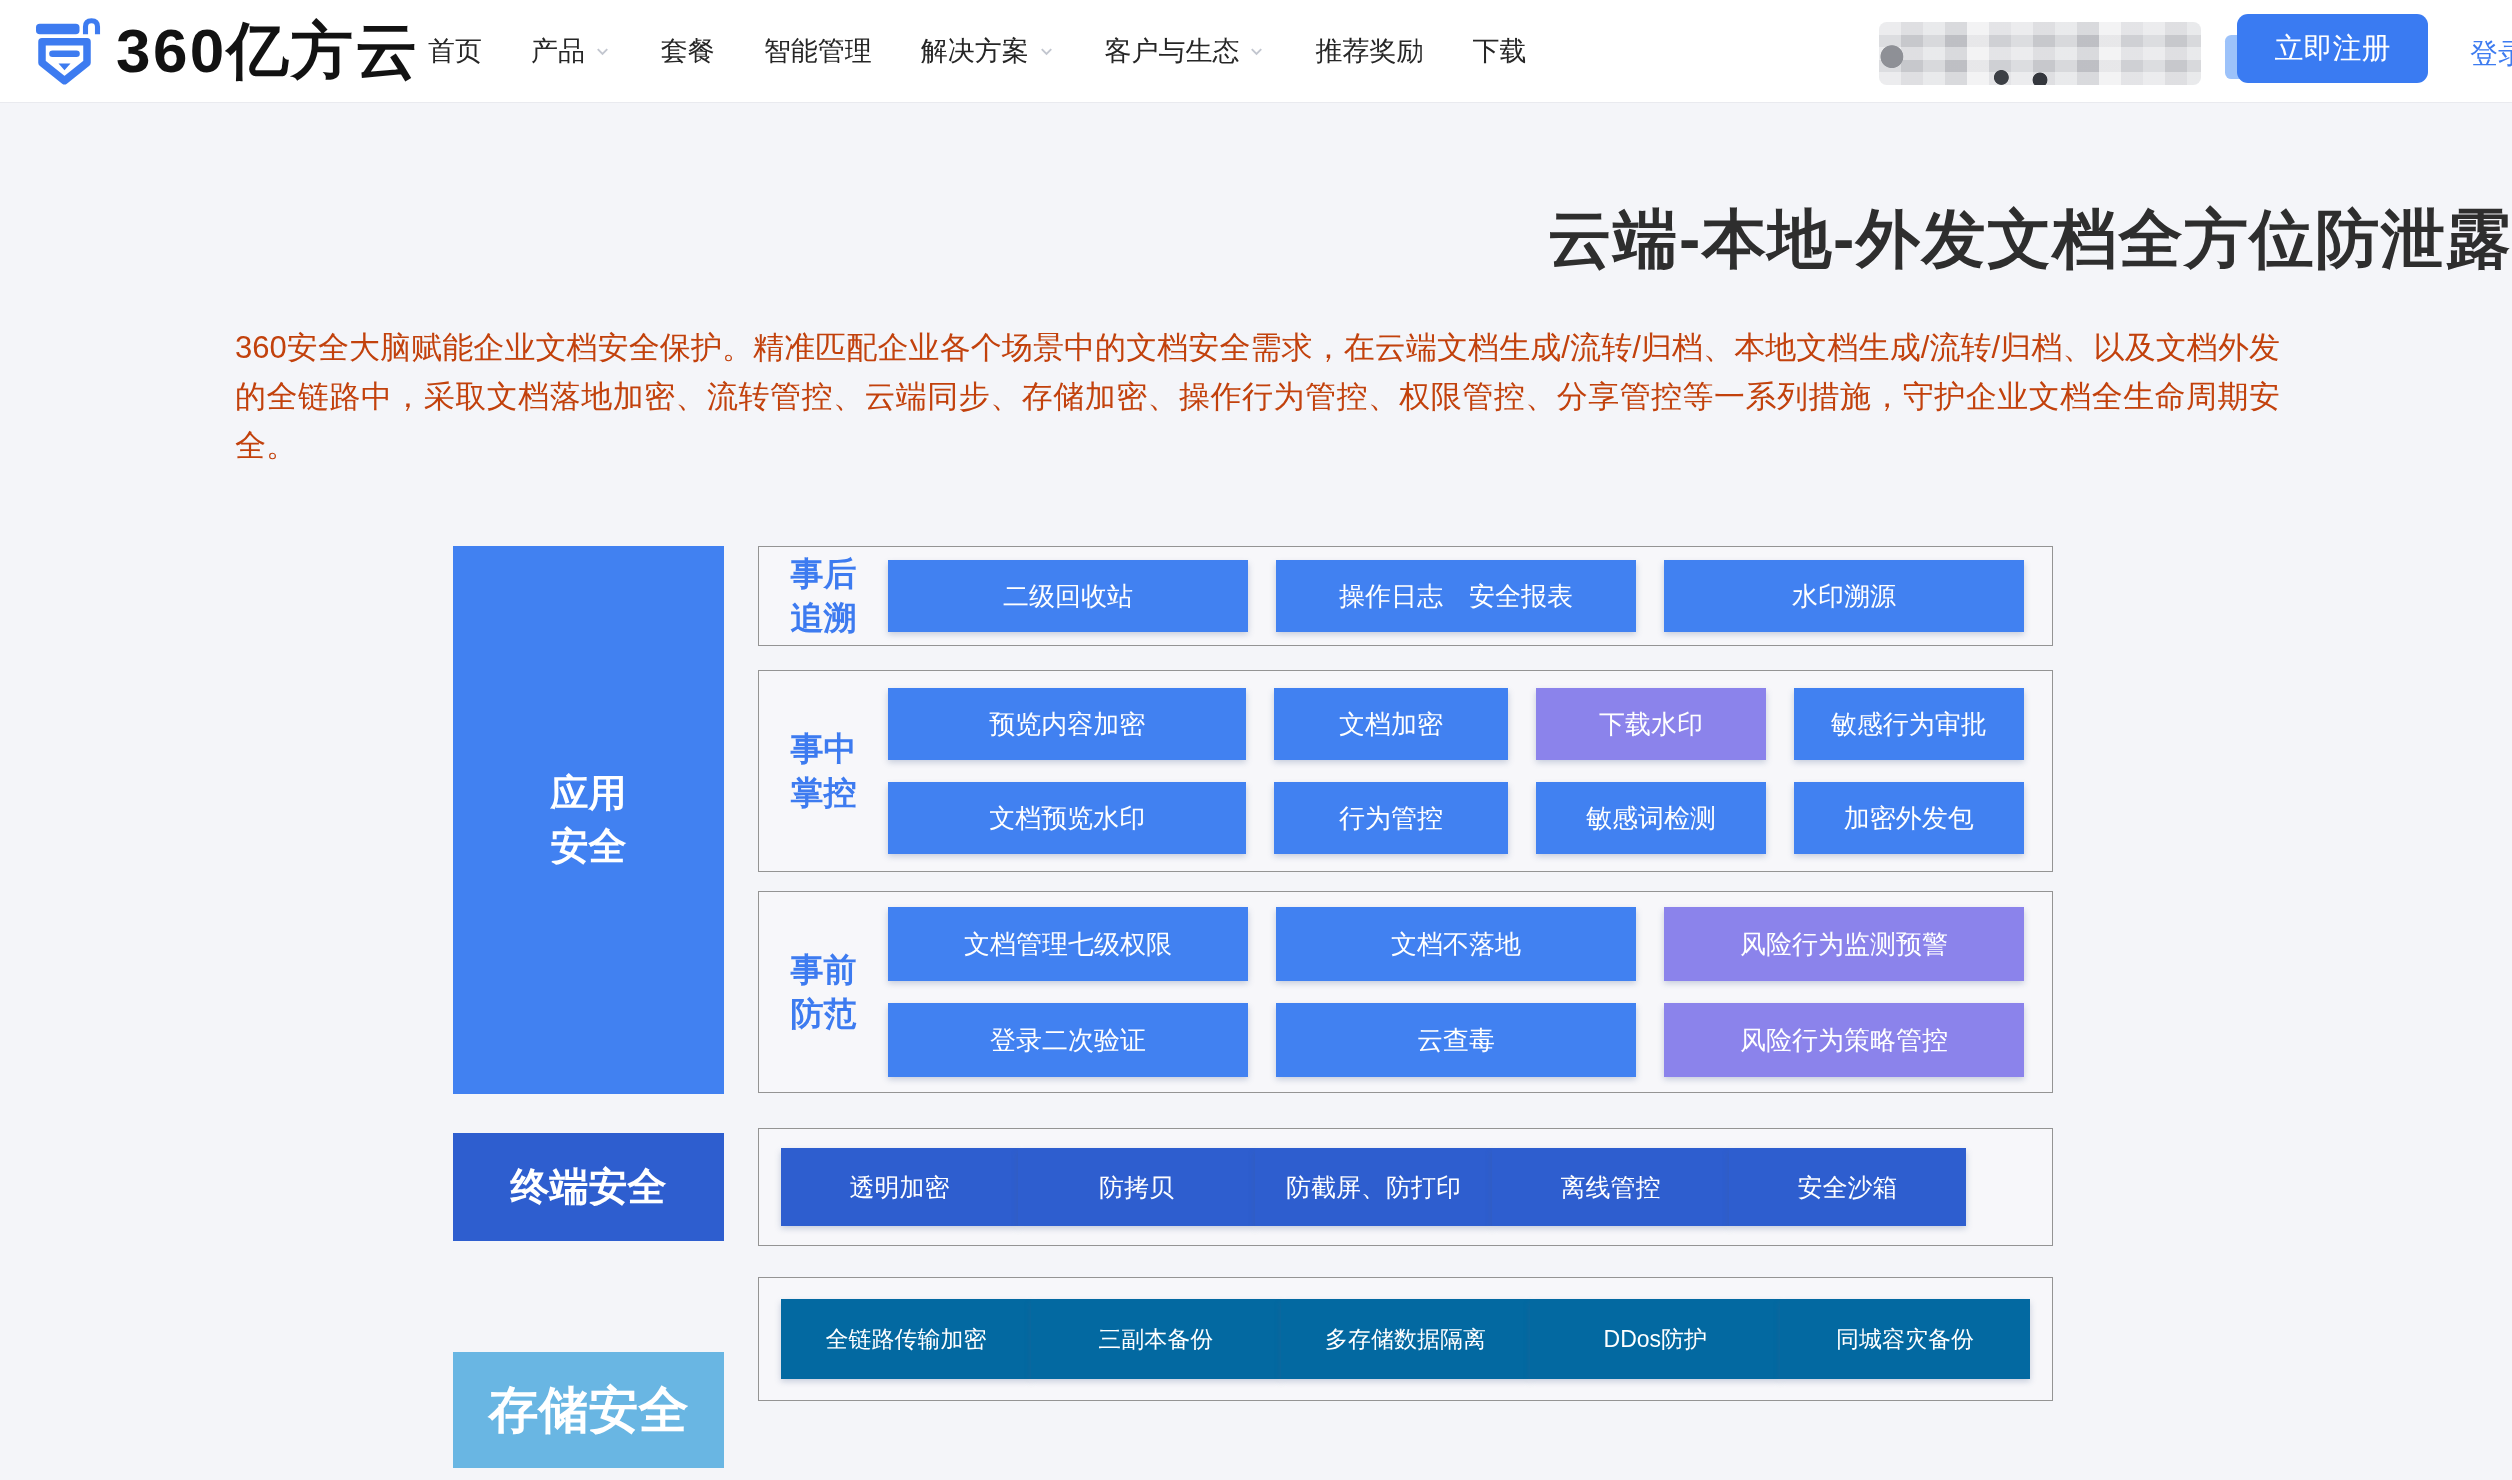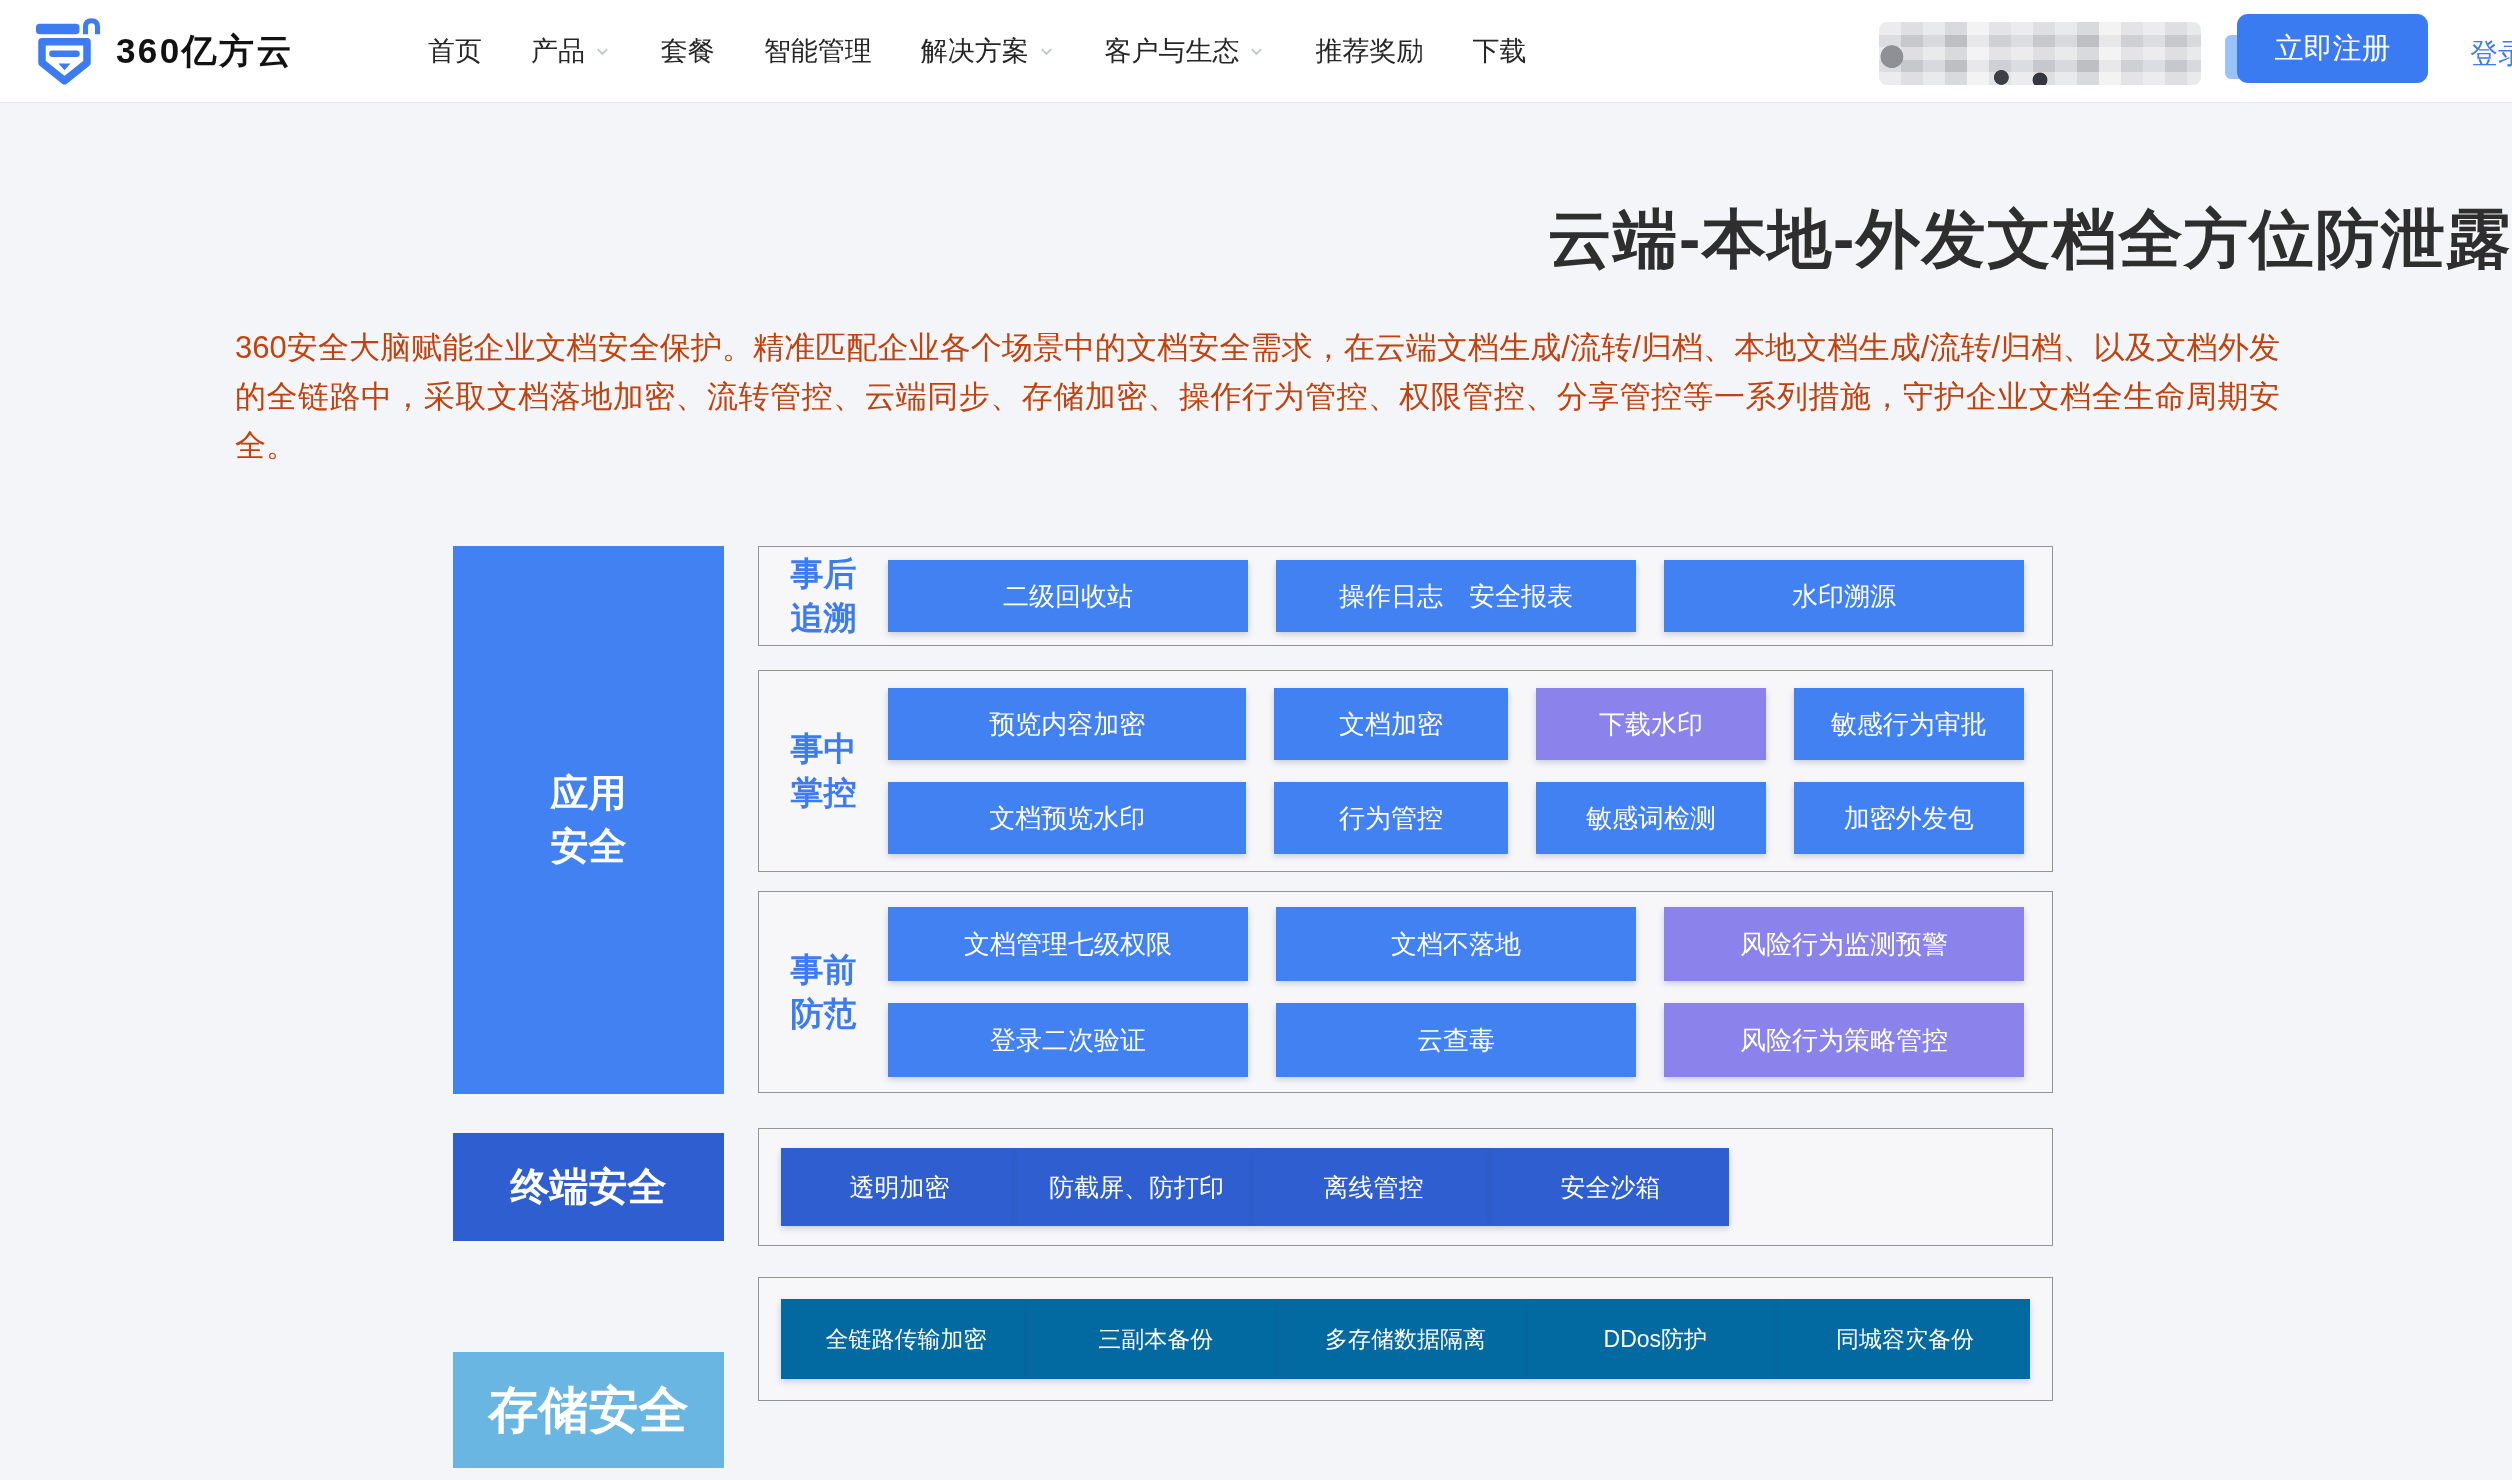--- a/index.html
+++ b/index.html
@@ -7,21 +7,21 @@
     width:2512px;height:1481px;overflow:hidden;background:#f4f5f9;
     font-family:"Liberation Sans","DejaVu Sans",sans-serif;
     position:relative;
   }
   .page{position:absolute;inset:0;}
 
   
   .nav{position:absolute;top:0;left:0;width:2512px;height:102px;background:#ffffff;border-bottom:1.6px solid #e9eaef;z-index:5;}
   .logo{position:absolute;left:30px;top:0;height:102px;display:flex;align-items:center;gap:14px;}
   .logo svg{display:block;}
-  .logo-text{font-size:35px;font-weight:800;color:#121212;letter-spacing:2.4px;}
+  .logo-text{font-size:62px;font-weight:800;color:#121212;letter-spacing:2.4px;}
   .menu{position:absolute;left:428px;top:0;height:102px;display:flex;align-items:center;gap:49px;}
   .nav-item{display:flex;align-items:center;font-size:27px;color:#262626;cursor:pointer;white-space:nowrap;}
   .chev{margin-left:7.8px;display:inline-flex;}
   .nav-right{position:absolute;right:0;top:0;height:102px;}
   .blur-phone{
     position:absolute;left:-633px;top:22px;width:322px;height:63px;border-radius:7.8px;
     background-image:
       radial-gradient(circle at 4% 55%, #8e9096 0 11px, rgba(0,0,0,0) 11.8px),
       radial-gradient(circle at 38% 88%, #3c3f45 0 7px, rgba(0,0,0,0) 7.8px),
       radial-gradient(circle at 50% 92%, #34373d 0 7px, rgba(0,0,0,0) 7.8px),
@@ -202,20 +202,21 @@
         </div>
       </div>
     </div>
 
     <div class="side term">
       <span>终端安全</span>
     </div>
     <div class="group gt">
       <div class="trow">
         <div class="btn">透明加密</div>
+        <div class="btn">防拷贝</div>
         <div class="btn">防截屏、防打印</div>
         <div class="btn">离线管控</div>
         <div class="btn">安全沙箱</div>
       </div>
     </div>
 
     <div class="side stor">
       <span>存储安全</span>
     </div>
     <div class="group gs">

